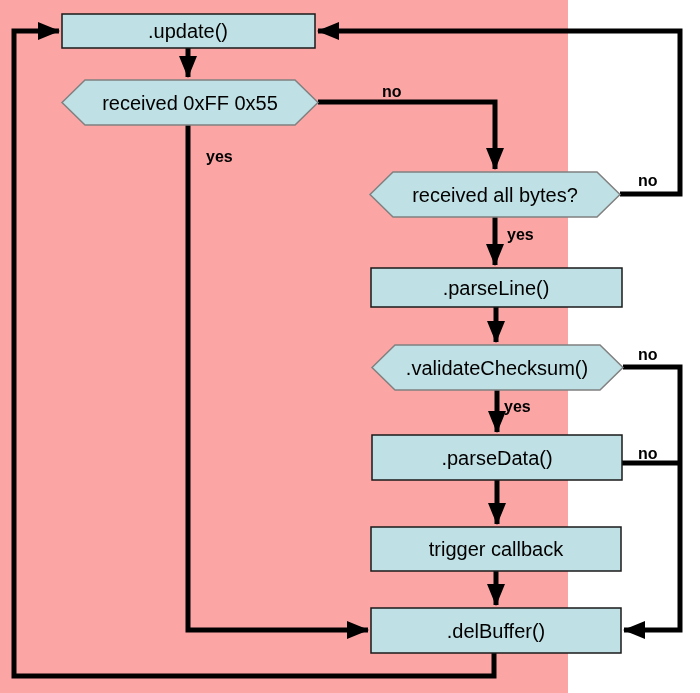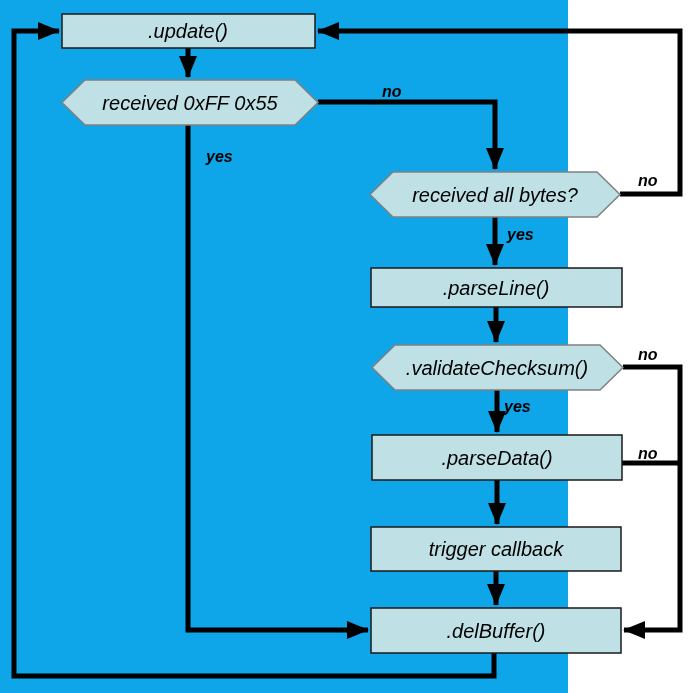--- a/index.html
+++ b/index.html
@@ -7,22 +7,21 @@
     padding: 0;
     background: #ffffff;
     width: 700px;
     height: 693px;
     overflow: hidden;
   }
   .canvas {
     position: relative;
     width: 568px;
     height: 693px;
-    background: #0ea5e9;
-    font-style: italic;
+    background: #fca5a5;
   }
   svg {
     display: block;
     font-family: "Liberation Sans", sans-serif;
   }
   .node-shape {
     stroke-width: 1.5;
   }
   .process-shape {
     stroke: #1a1a1a;

